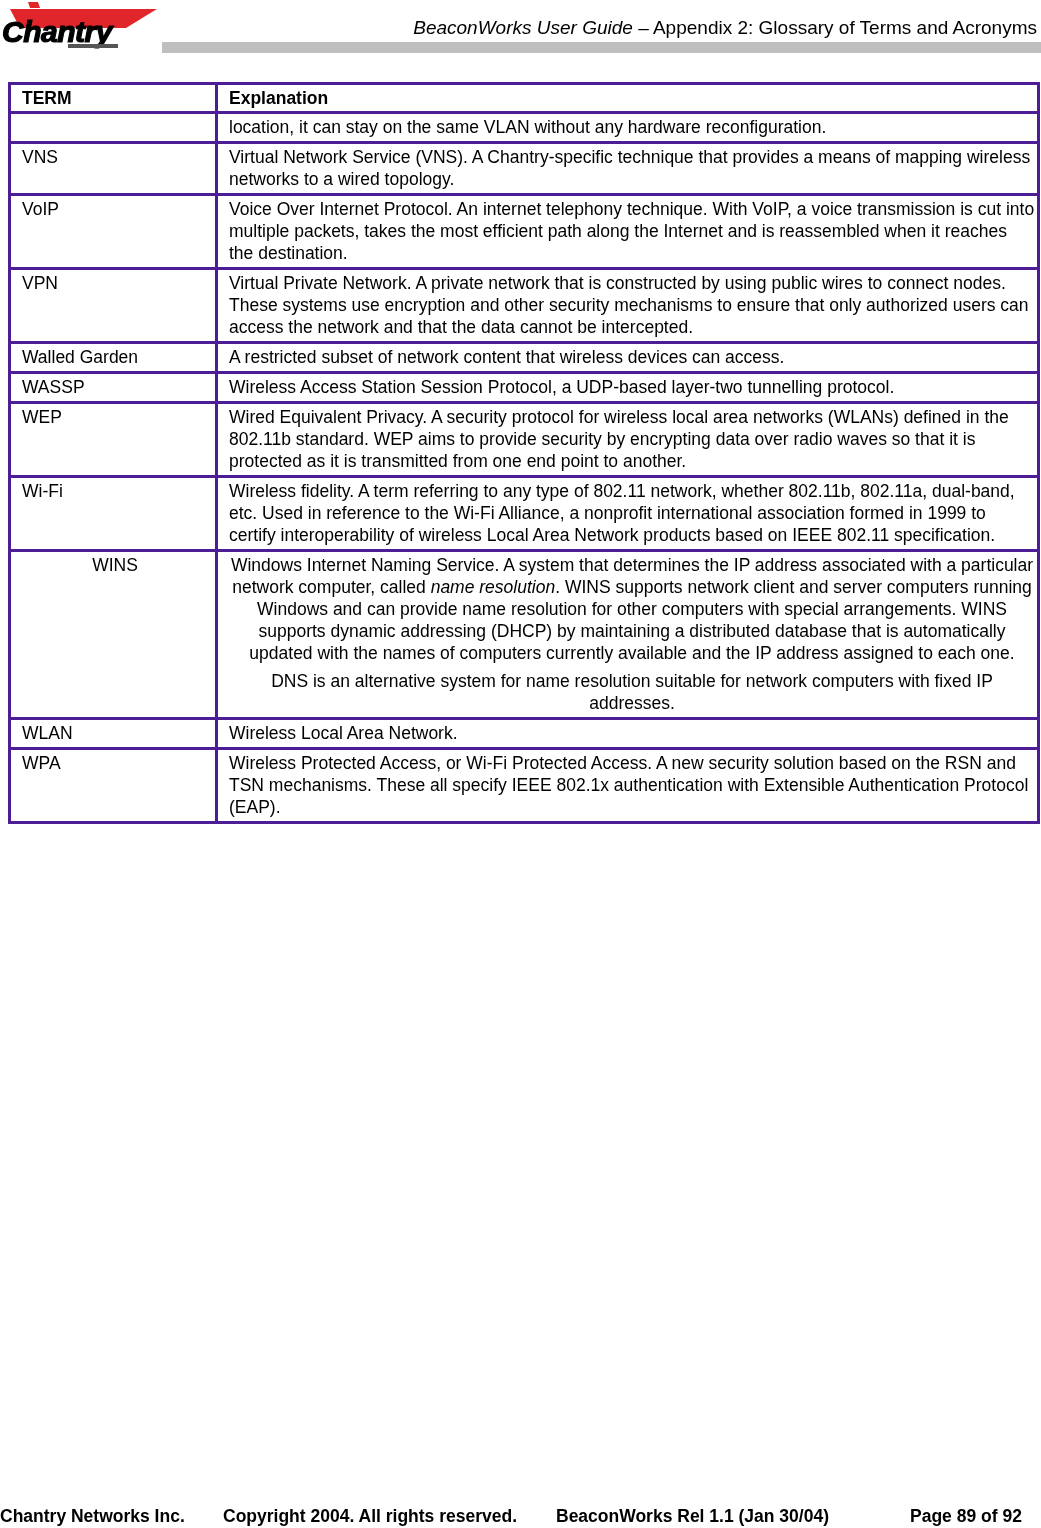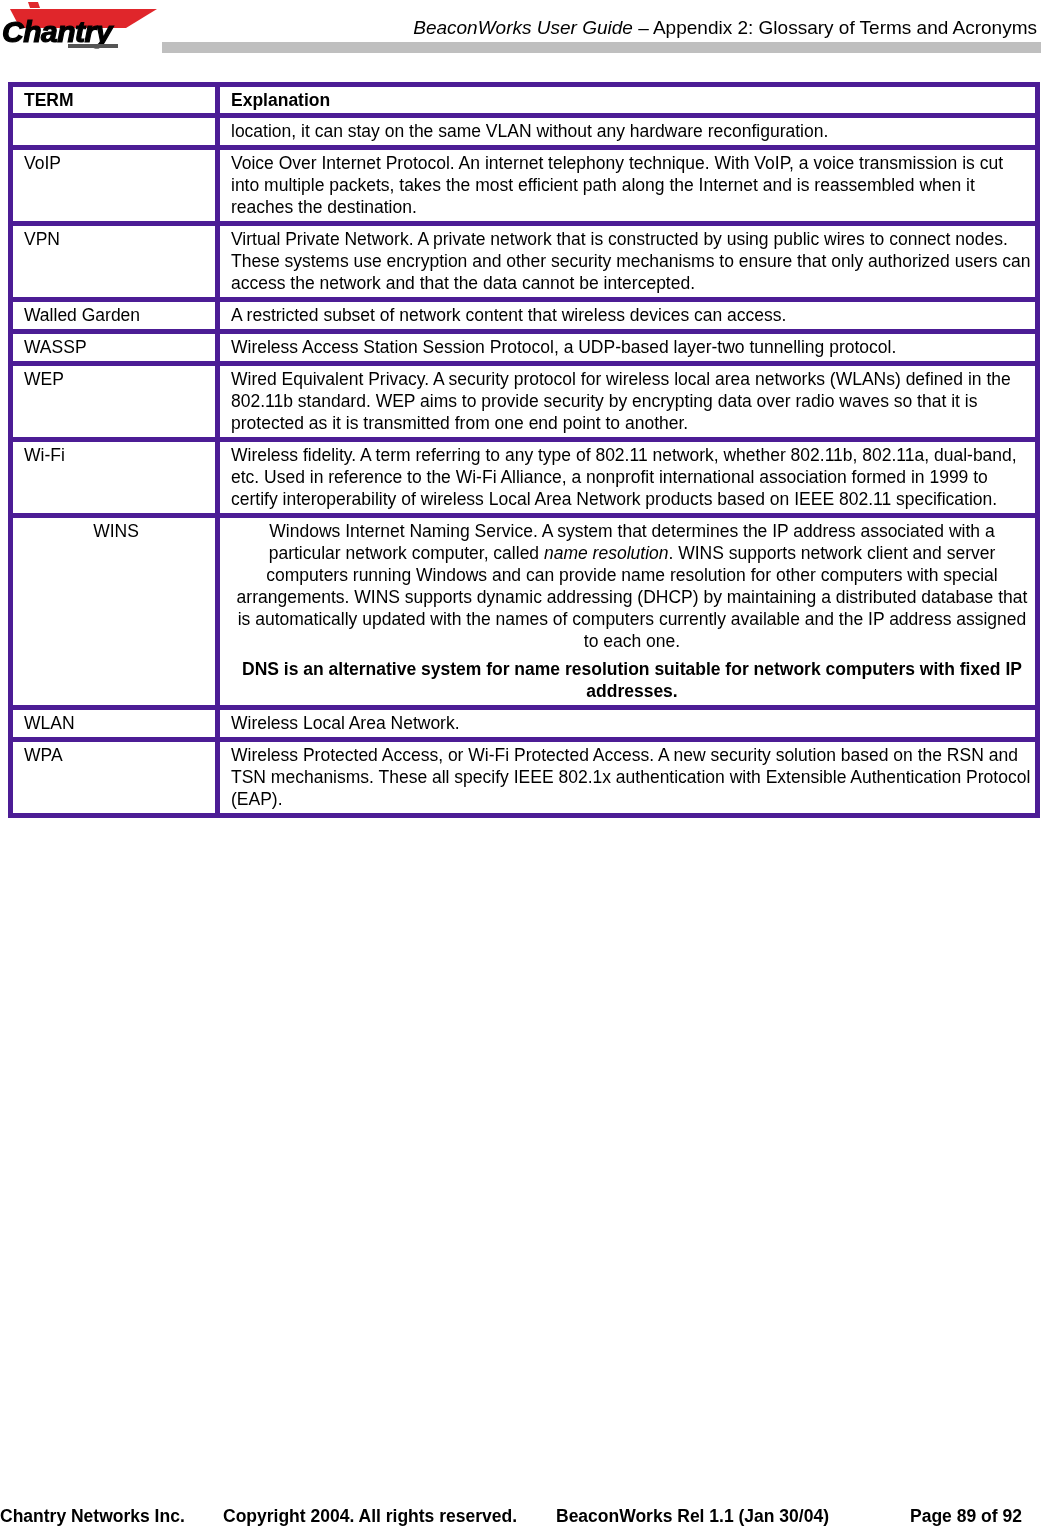--- a/index.html
+++ b/index.html
@@ -17,29 +17,29 @@
   }
   .header-bar {
     position: absolute; left: 162px; top: 42px; width: 879px; height: 11px;
     background: #bfbfbf;
   }
   table.glossary {
     position: absolute; left: 8px; top: 82px; width: 1032px;
     border-collapse: collapse; font-size: 17.5px; line-height: 22px;
   }
   table.glossary td, table.glossary th {
-    border: 5px solid #4c1d95; vertical-align: top; text-align: left;
+    border: 3px solid #4c1d95; vertical-align: top; text-align: left;
     padding: 2px 7px 3px 11px;
   }
   table.glossary th { font-weight: bold; padding-top: 2px; padding-bottom: 2px; }
   table.glossary tr.head th { border-bottom: 2px solid #000; }
   col.c1 { width: 207px; }
   table.glossary td.exp { padding-left: 11px; padding-right: 2px; }
   table.glossary td p { margin: 0; }
-  table.glossary td p + p { margin-top: 6px; font-weight: bold; }
+  table.glossary td p + p { margin-top: 6px; }
   tr.thick-top td { border-top: 2px solid #000; text-align: center; }
   .footer {
     position: absolute; left: 0; right: 0; top: 1505px;
     font-size: 17.5px; line-height: 22px; white-space: nowrap;
   }
   .footer span { position: absolute; top: 0; font-weight: bold; }
 </style>
 </head>
 <body>
 
@@ -62,20 +62,26 @@
     </colgroup>
   <tbody>
       <tr class="head">
     <th>TERM</th>
     <th>Explanation</th>
   </tr>
   <tr>
     <td></td>
     <td class="exp">
           <p>location, it can stay on the same VLAN without any hardware reconfiguration.</p>
+        </td>
+  </tr>
+  <tr>
+    <td>VNS</td>
+    <td class="exp">
+          <p>Virtual Network Service (VNS). A Chantry-specific technique that provides a means of mapping wireless networks to a wired topology.</p>
         </td>
   </tr>
   <tr>
     <td>VoIP</td>
     <td class="exp">
           <p>Voice Over Internet Protocol. An internet telephony technique. With VoIP, a voice transmission is cut into multiple packets, takes the most efficient path along the Internet and is reassembled when it reaches the destination.</p>
         </td>
   </tr>
   <tr>
     <td>VPN</td>

